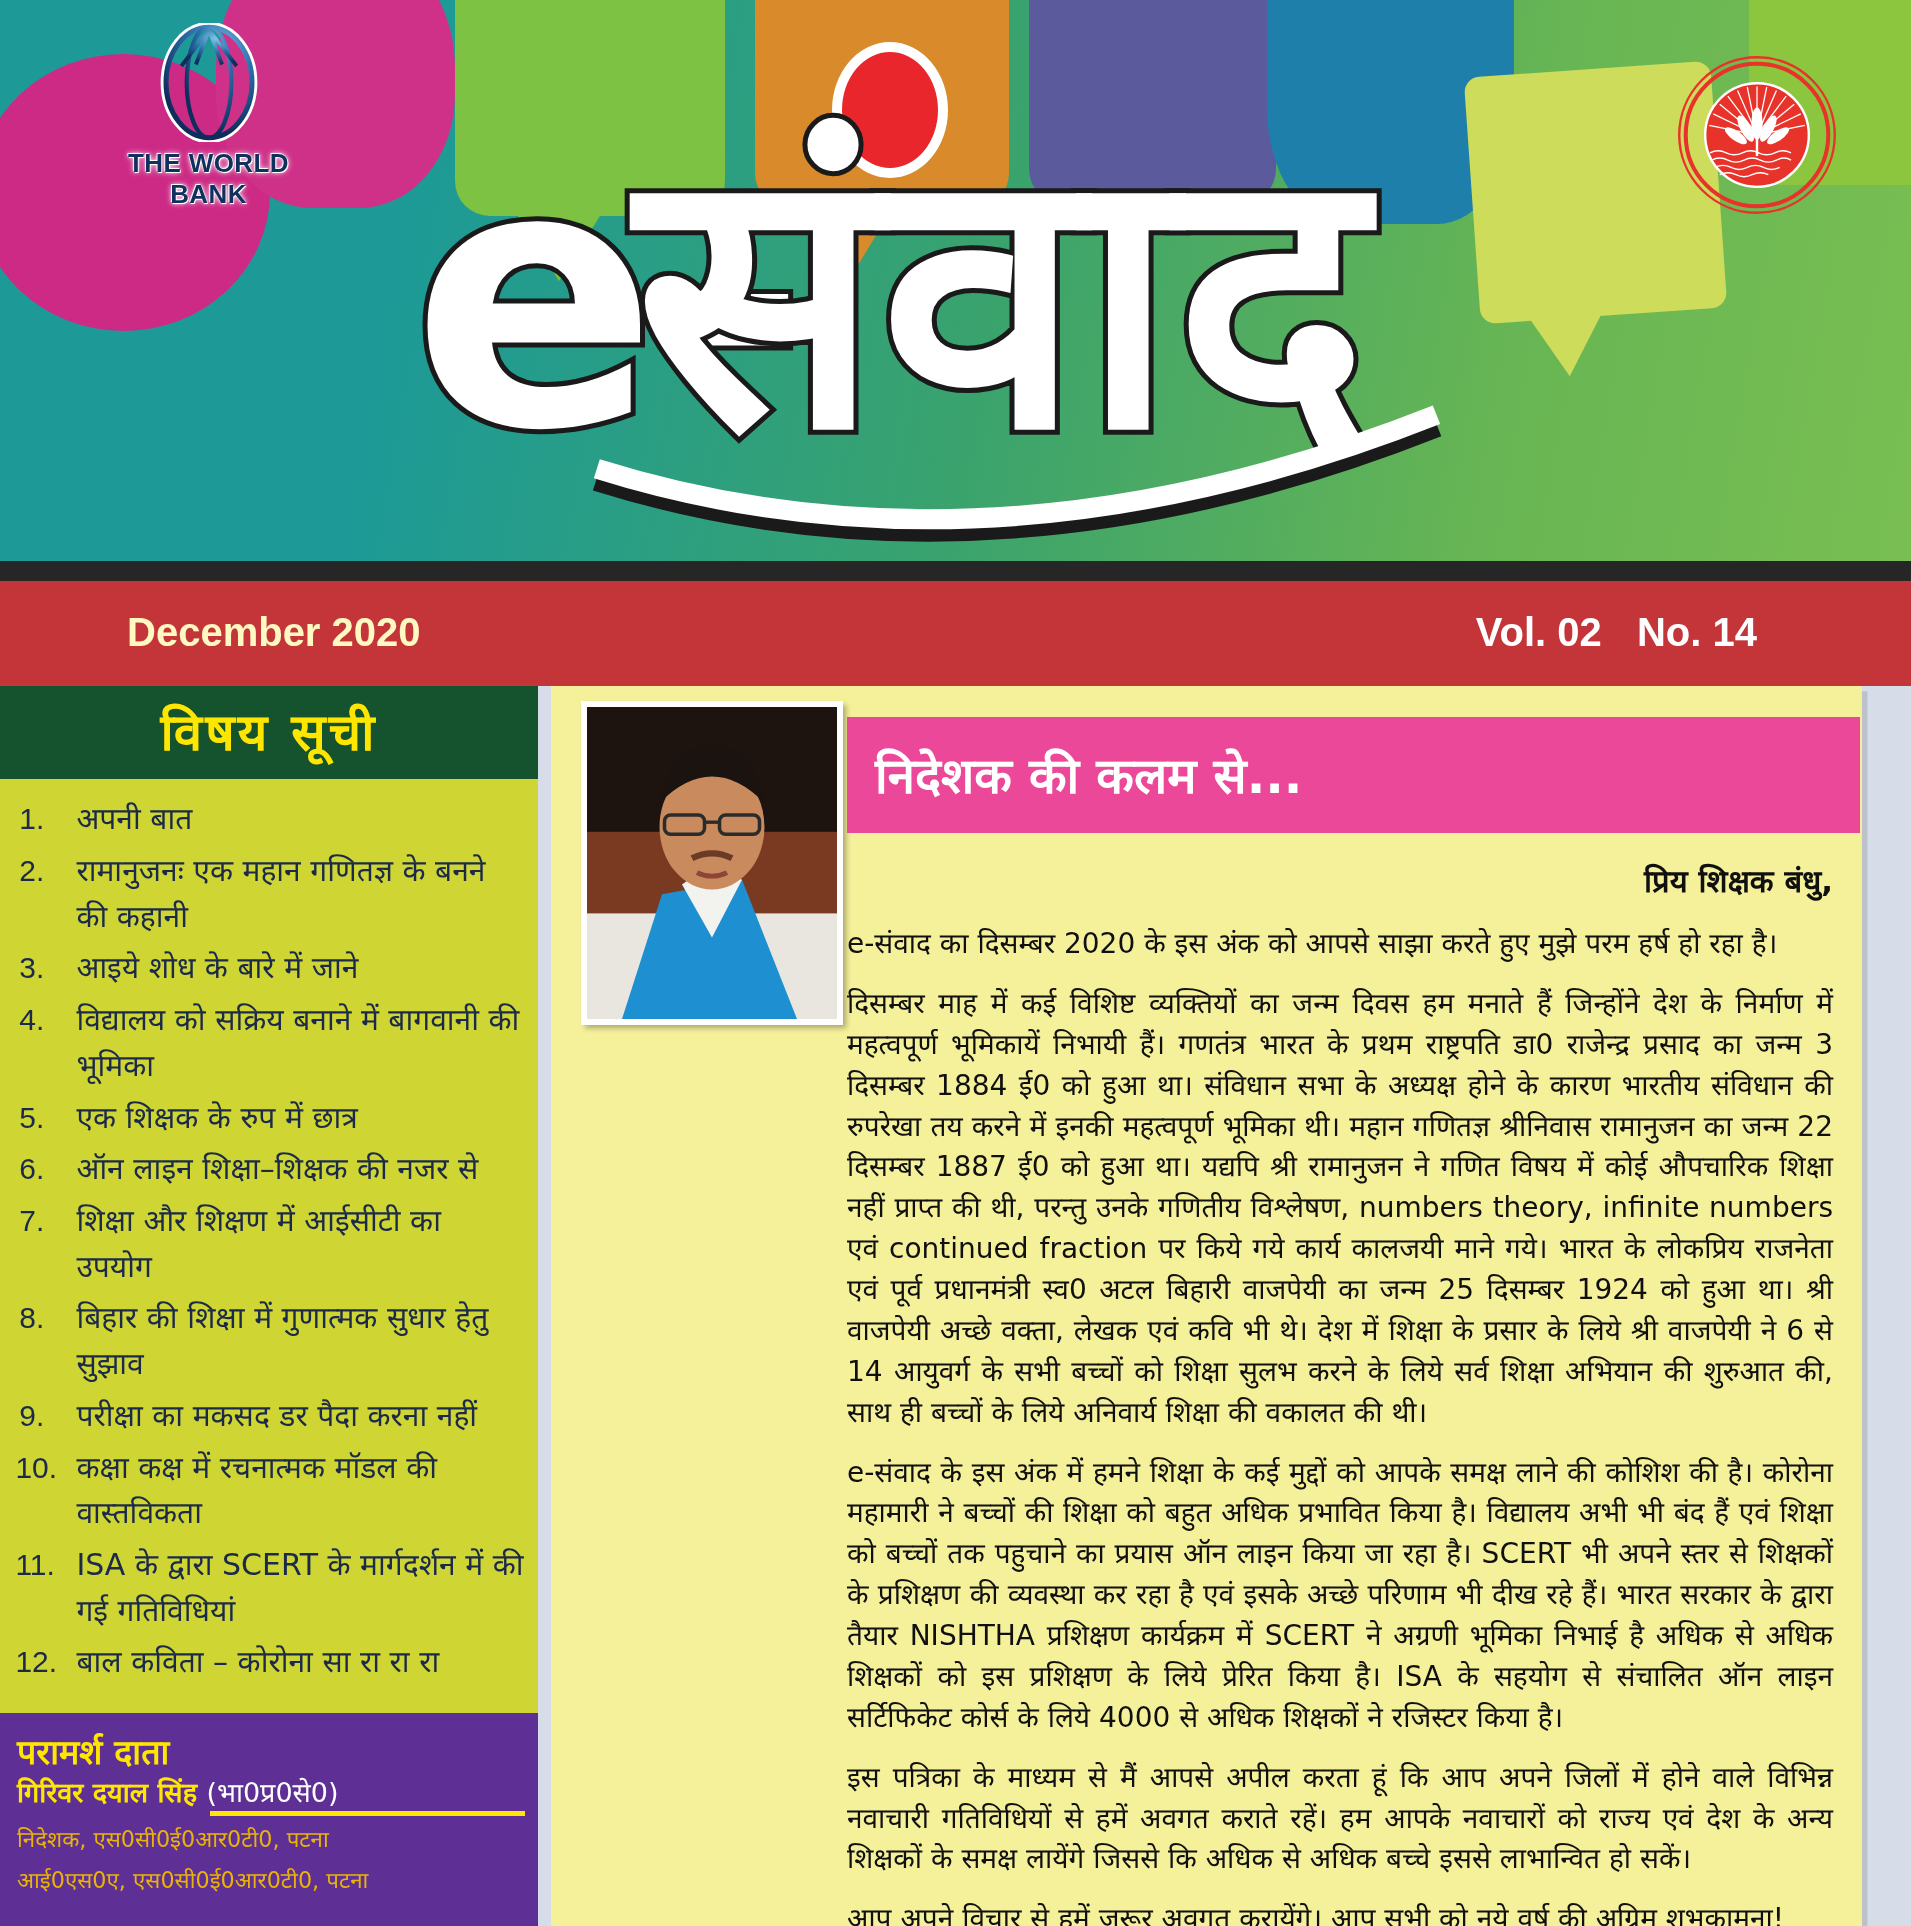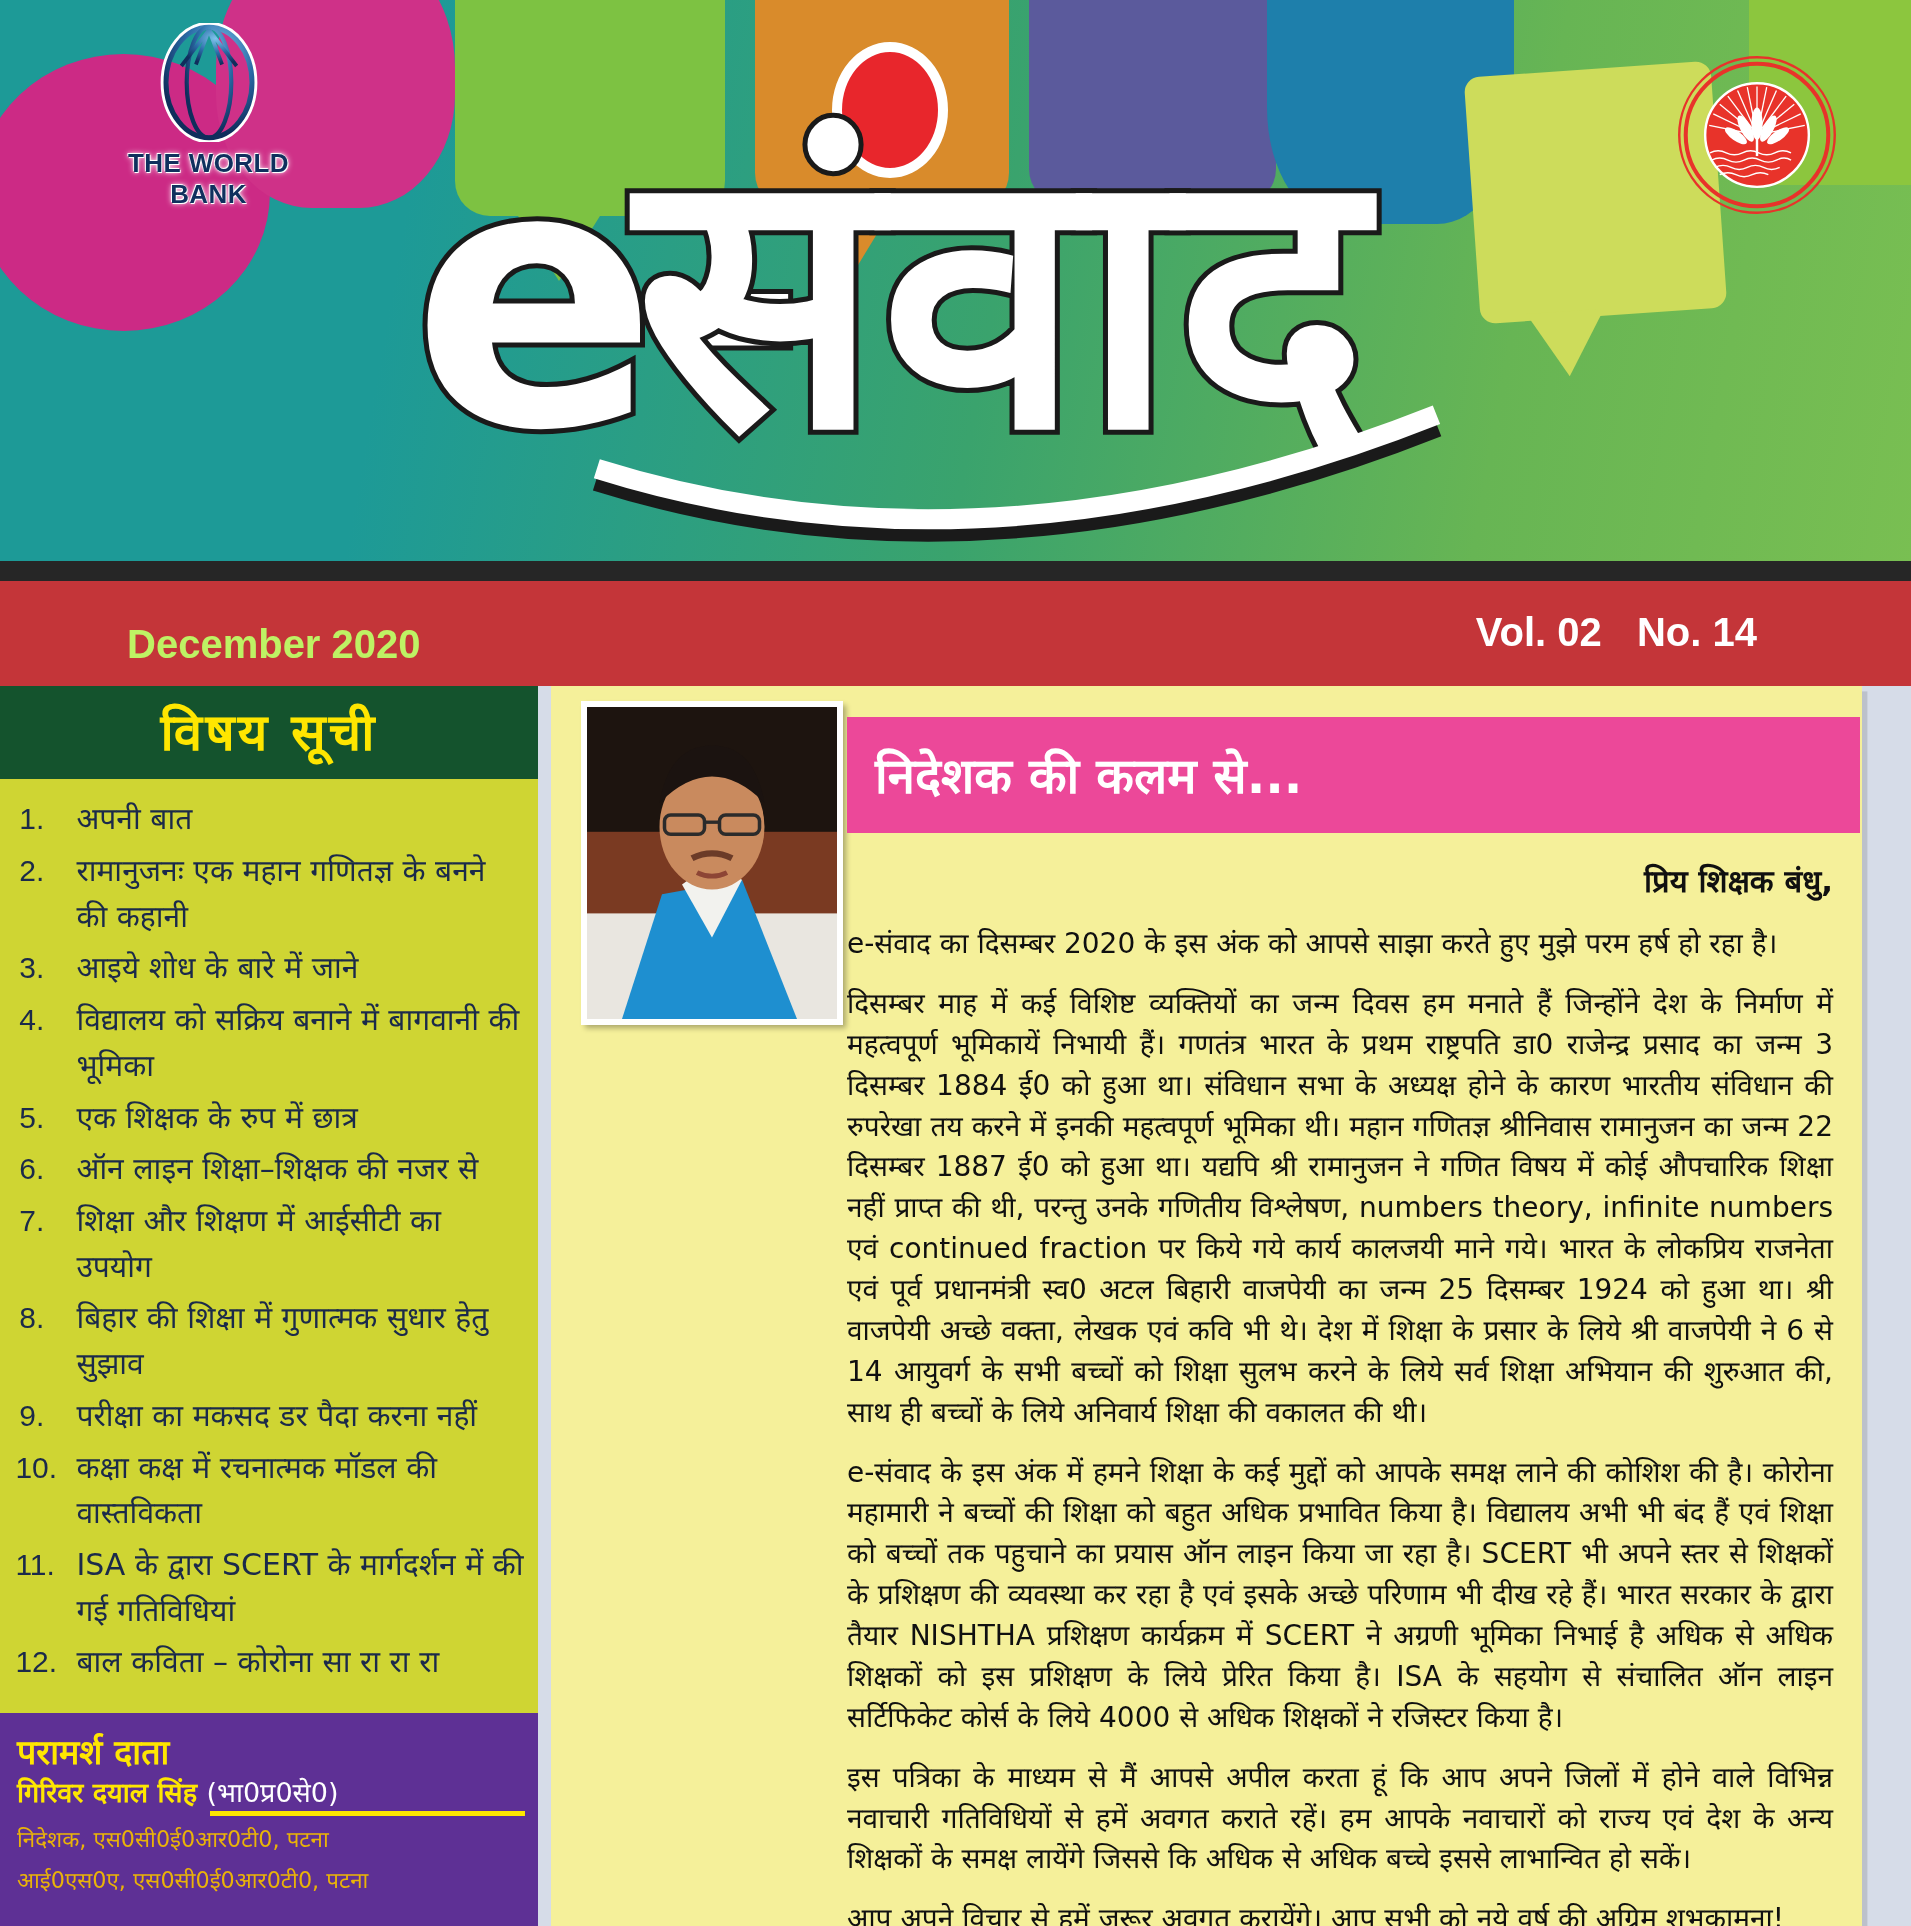--- a/index.html
+++ b/index.html
@@ -48,21 +48,21 @@
   .tagline .en{font-family:"Liberation Sans", sans-serif;font-weight:bold;}
 
   
   .wordmark{position:absolute;left:404px;top:62px;width:1233px;height:493px;z-index:6;}
   .wordmark svg{width:100%;height:100%;}
 
   .mast-bottom{position:absolute;left:0;bottom:0;width:100%;height:20px;background:#262626;}
 
   
   .redbar{position:absolute;left:0;top:581px;width:1911px;height:105px;background:#c43539;}
-  .redbar .issue-date{position:absolute;left:127px;top:28.5px;color:#bef264;font-size:40px;font-weight:bold;margin-top:12px;}
+  .redbar .issue-date{position:absolute;left:127px;top:28.5px;color:#fef9c3;font-size:40px;font-weight:bold;}
   .redbar .volwrap{position:absolute;right:154px;top:28.5px;color:#fff;font-size:40px;font-weight:bold;white-space:nowrap;}
   .redbar .volwrap span{margin-left:24px;}
   .redbar .volwrap span:first-child{margin-left:0;}
 
   
   .sidebar{position:absolute;left:0;top:686px;width:538px;}
   .toc-head{background:#14532d;color:#ffe600;text-align:center;
             font-size:51px;font-weight:bold;padding:8.5px 0 14px;
             font-family:"DejaVu Sans", sans-serif;letter-spacing:3.1px;}
   .toc-body{background:#cfd533;padding:17.7px 13px 21.6px 15.4px;}

